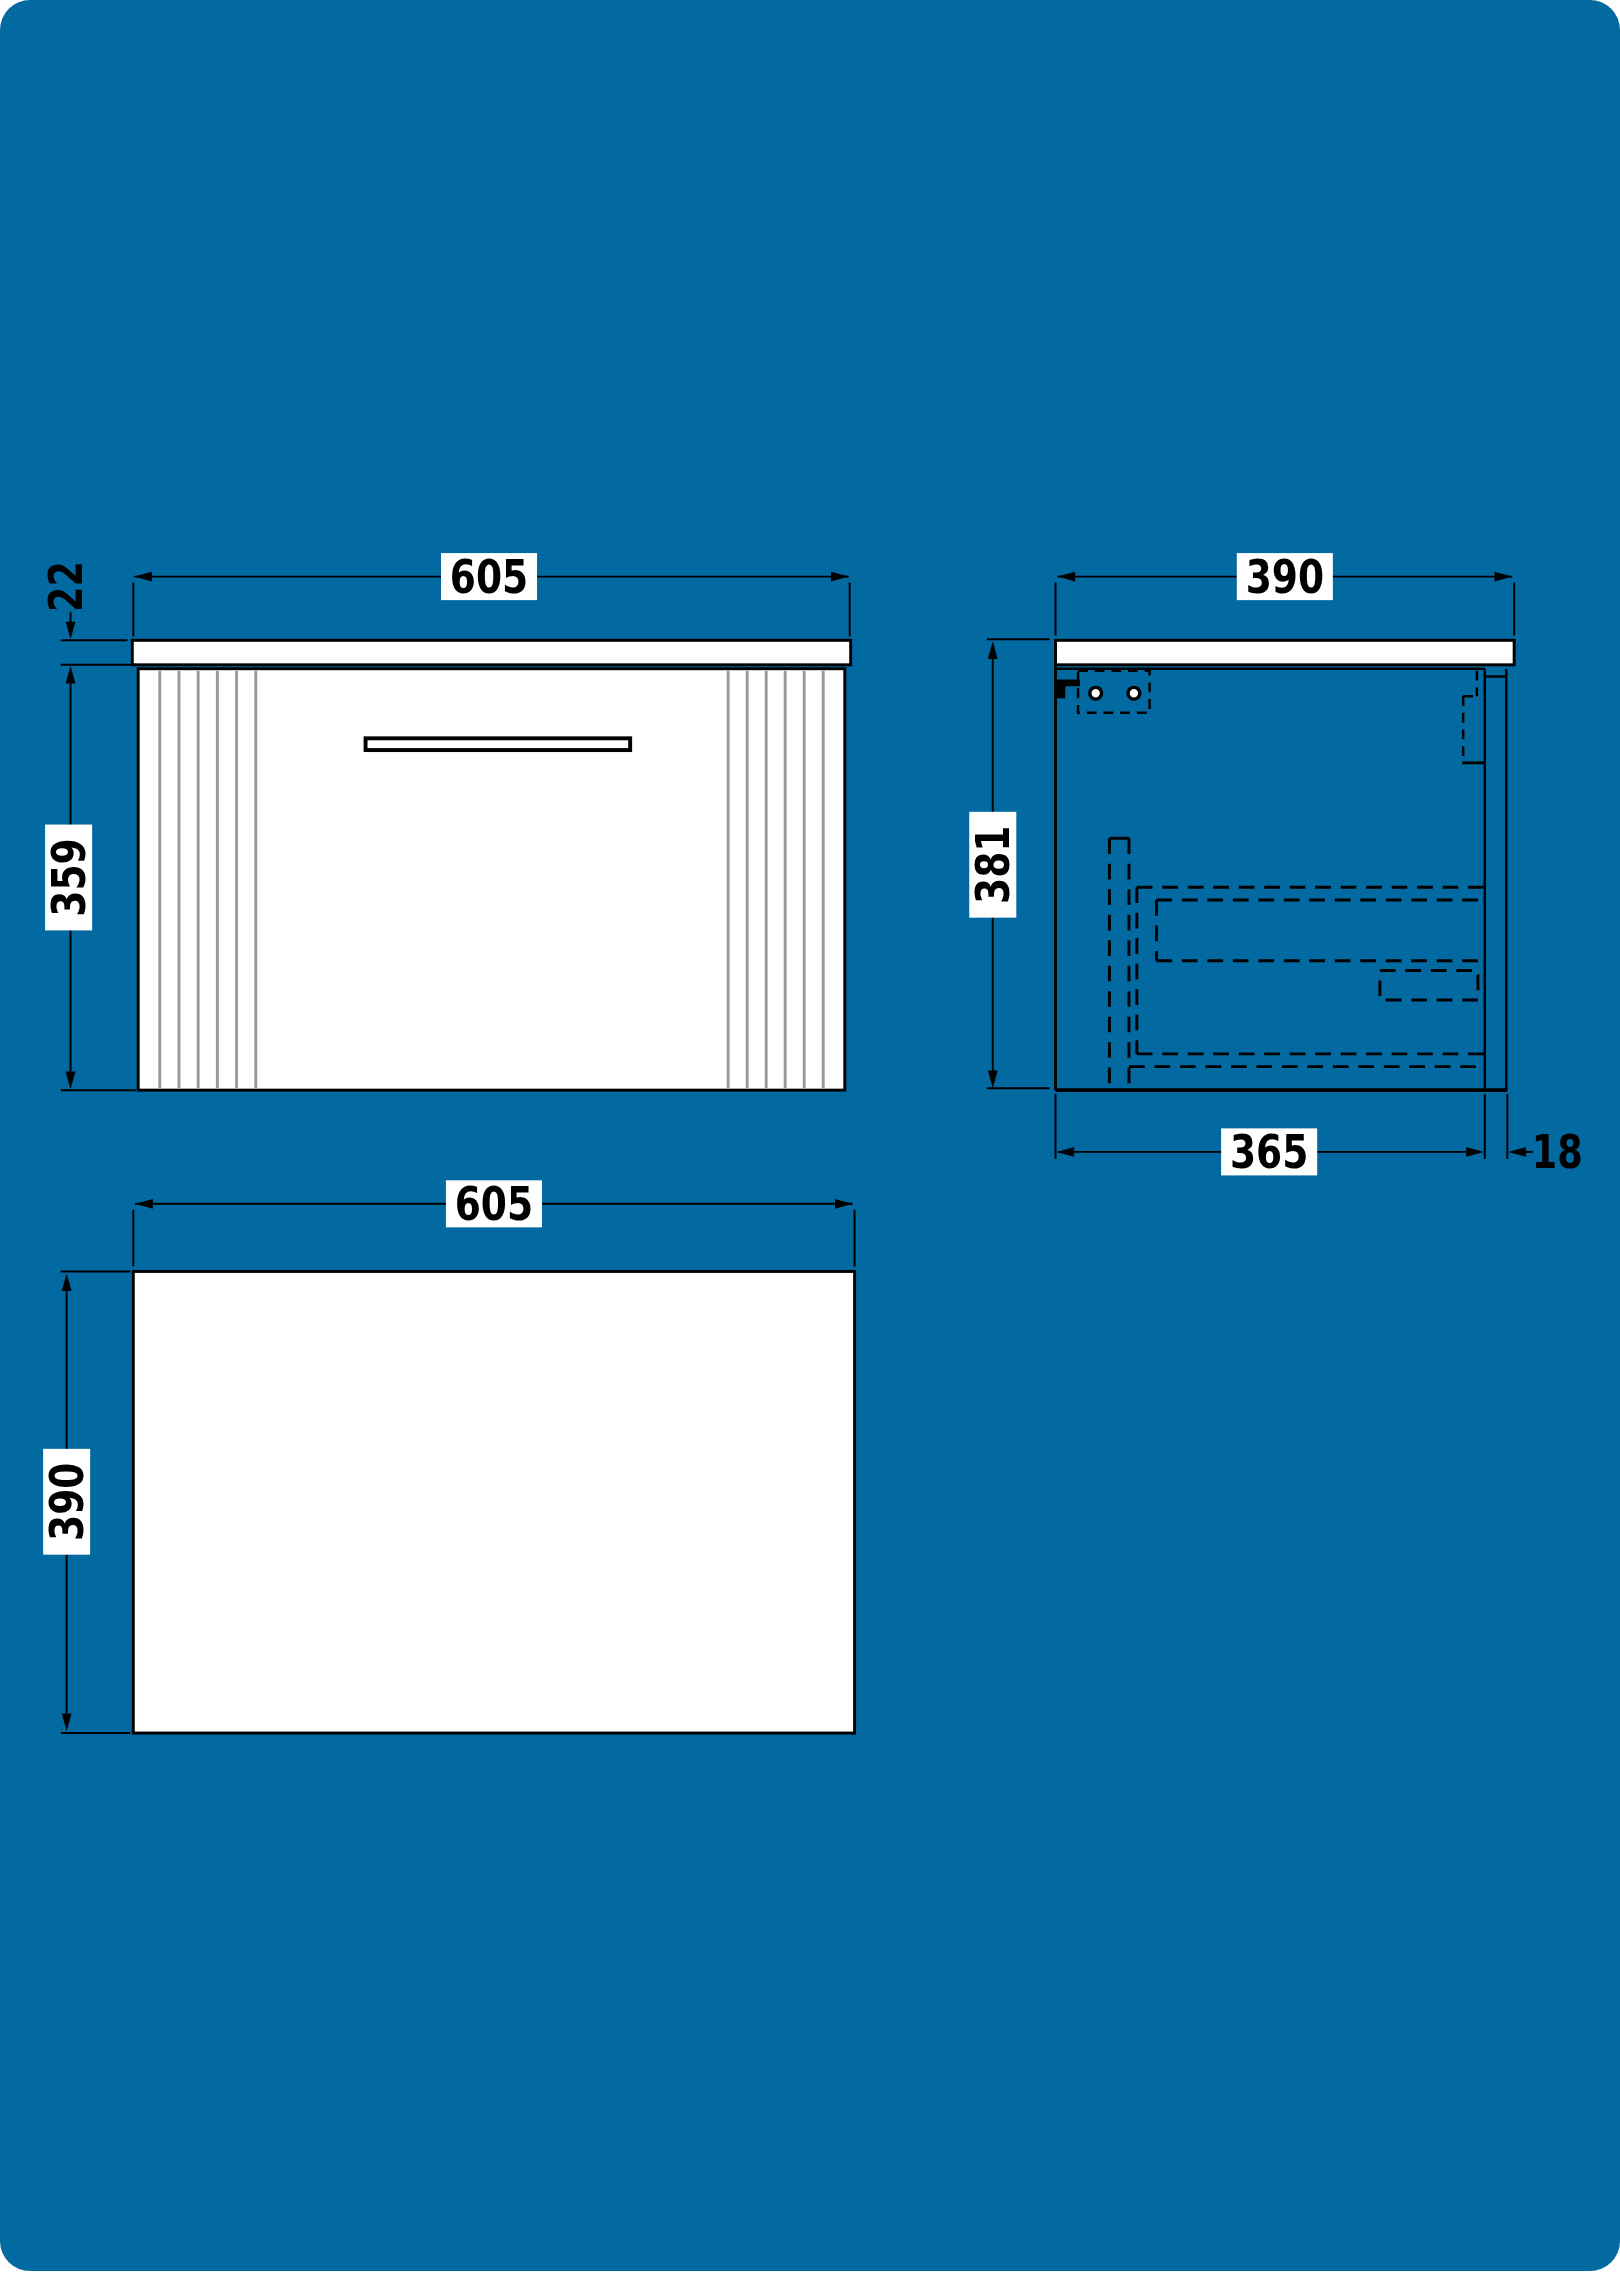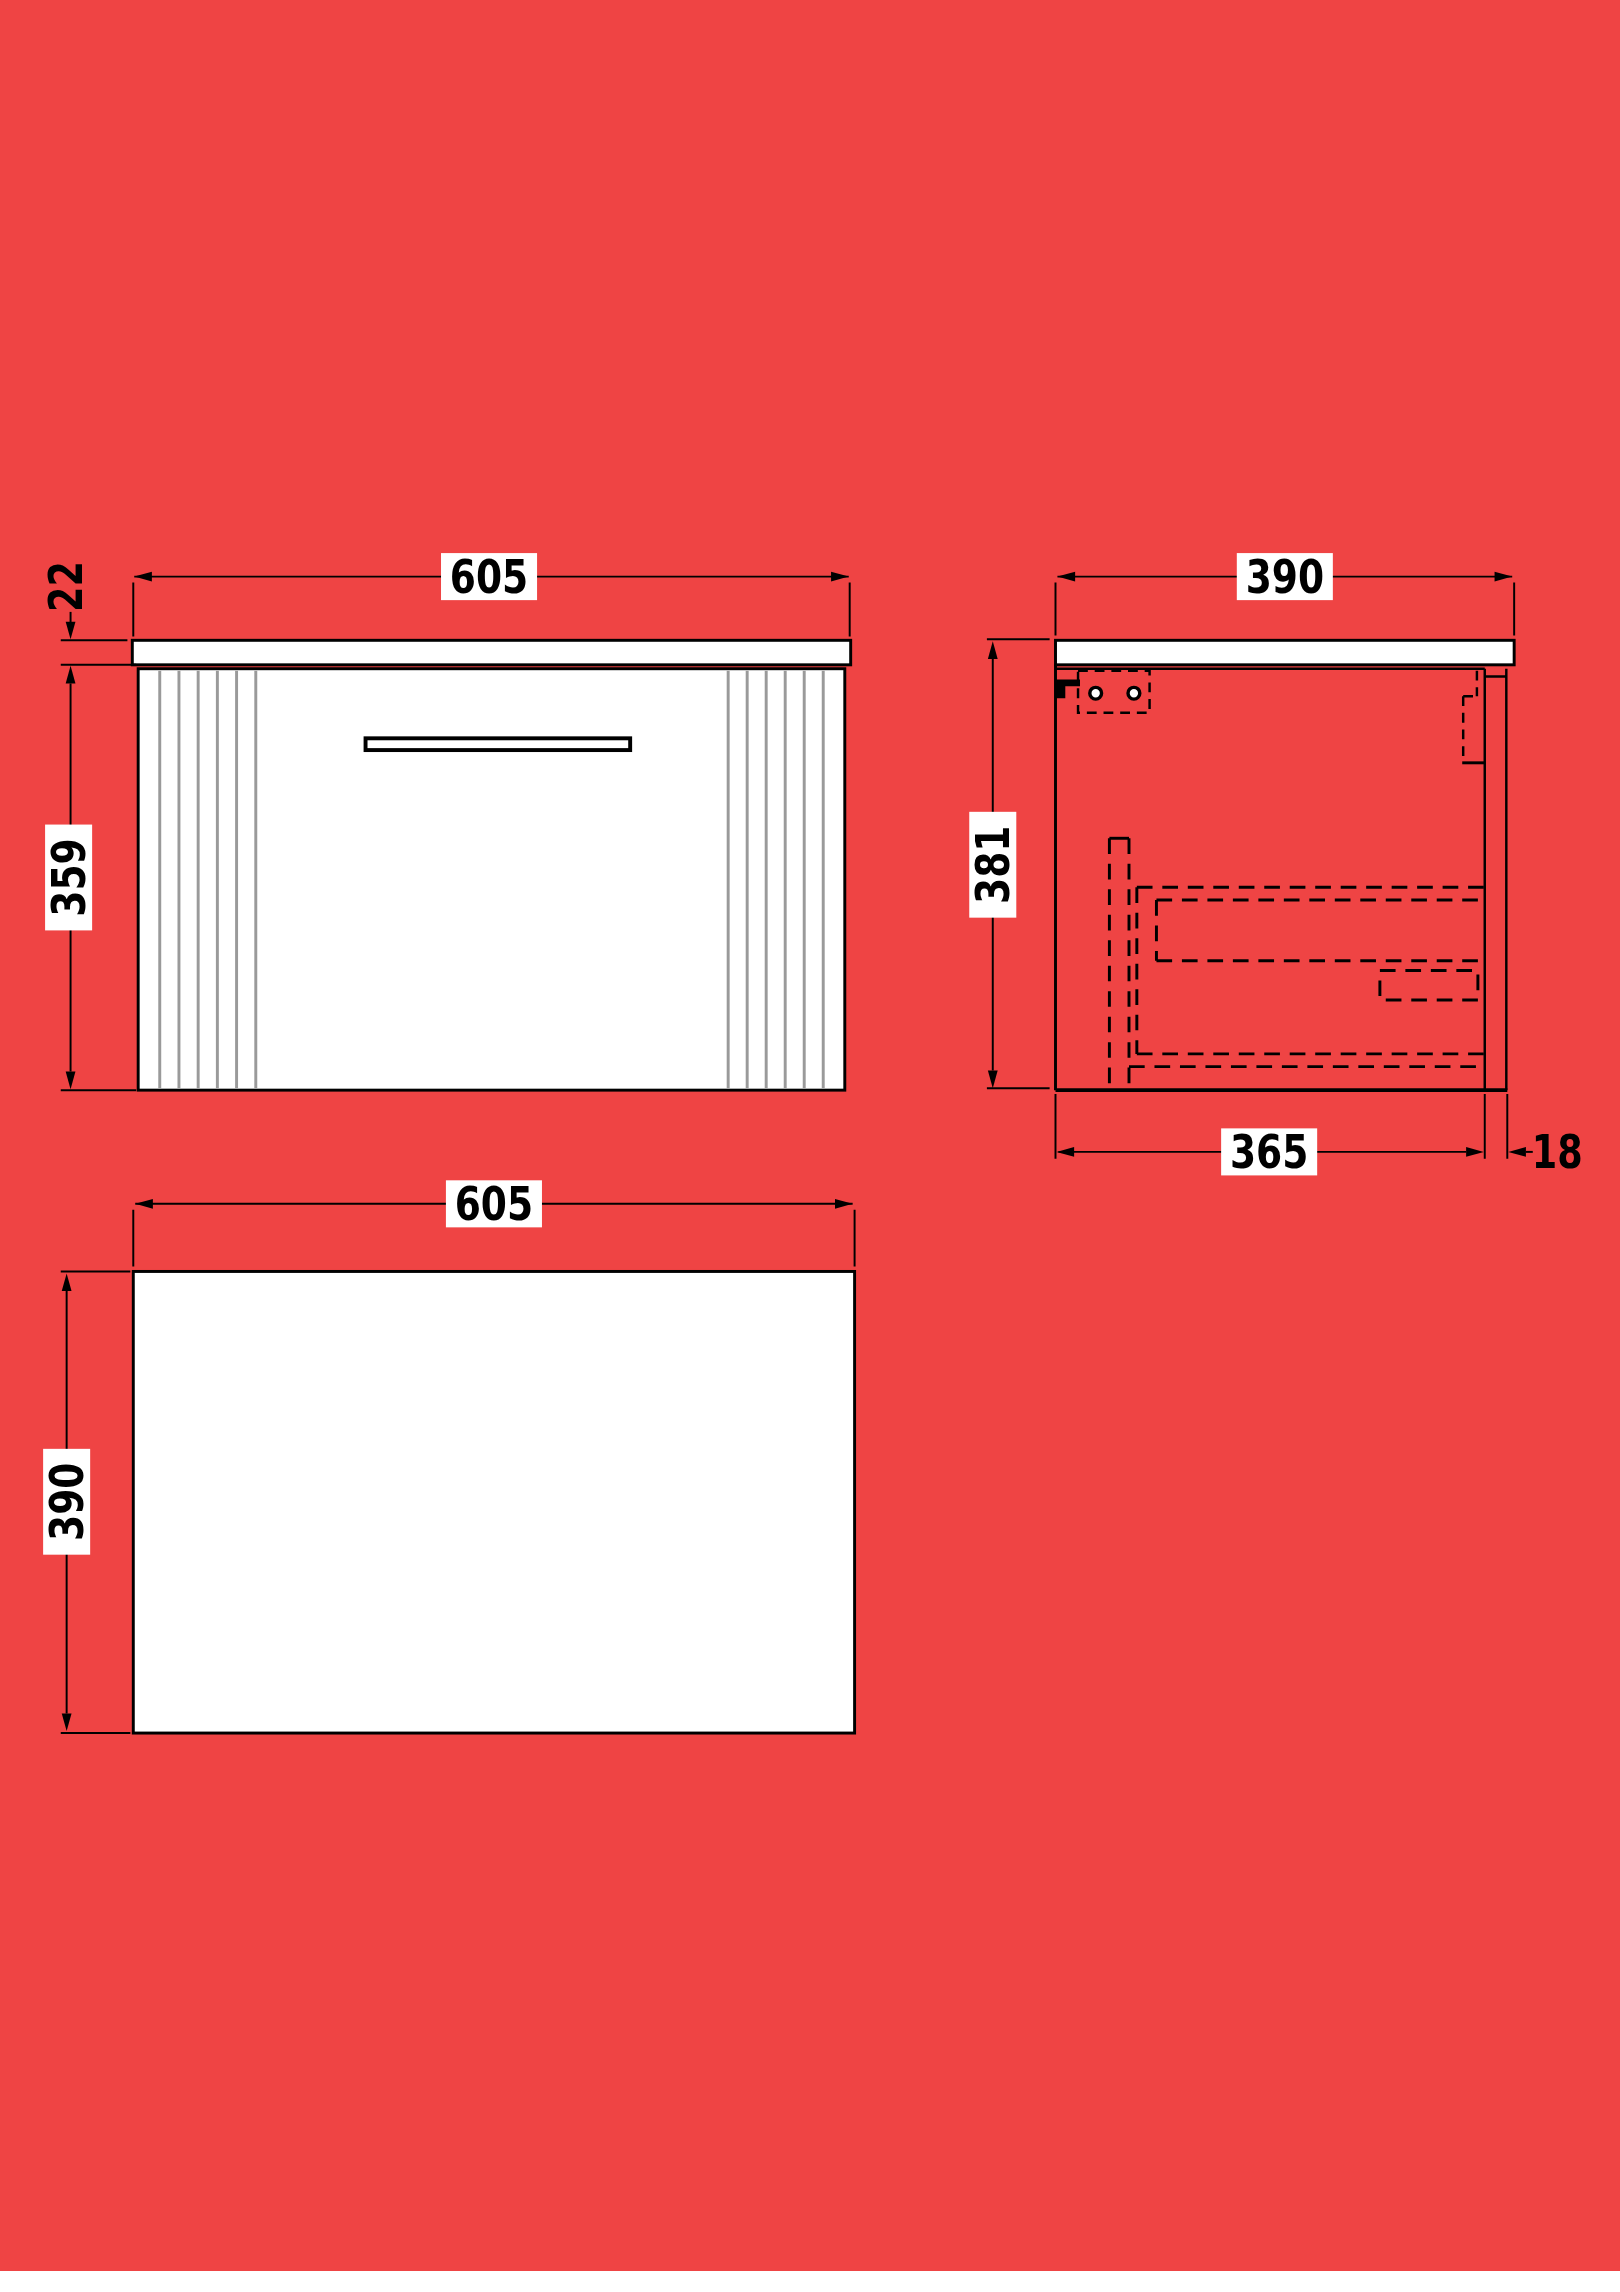--- a/index.html
+++ b/index.html
@@ -1,16 +1,16 @@
 <!DOCTYPE html>
 <html><head>
 <meta charset="utf-8">
 <style>
   html,body{margin:0;padding:0;background:#ffffff;}
-  .page{position:relative;width:1620px;height:2271px;background:#ef4444;overflow:hidden;}
+  .page{position:relative;width:1620px;height:2271px;background:#0369a1;overflow:hidden;border-radius:30px;}
   svg{display:block;}
   .s2{stroke:#000;stroke-width:2;fill:none;}
   .s25{stroke:#000;stroke-width:2.5;fill:none;}
   .s3{stroke:#000;stroke-width:3;fill:none;}
   .s4{stroke:#000;stroke-width:4;fill:none;}
   .wfill{fill:#ffffff;}
   .dash{stroke-dasharray:16 10;}
   .dashS{stroke-dasharray:10 7;}
   .flute{stroke:#9a9a9a;stroke-width:3;fill:none;}
   .arr{fill:#000;stroke:none;}

